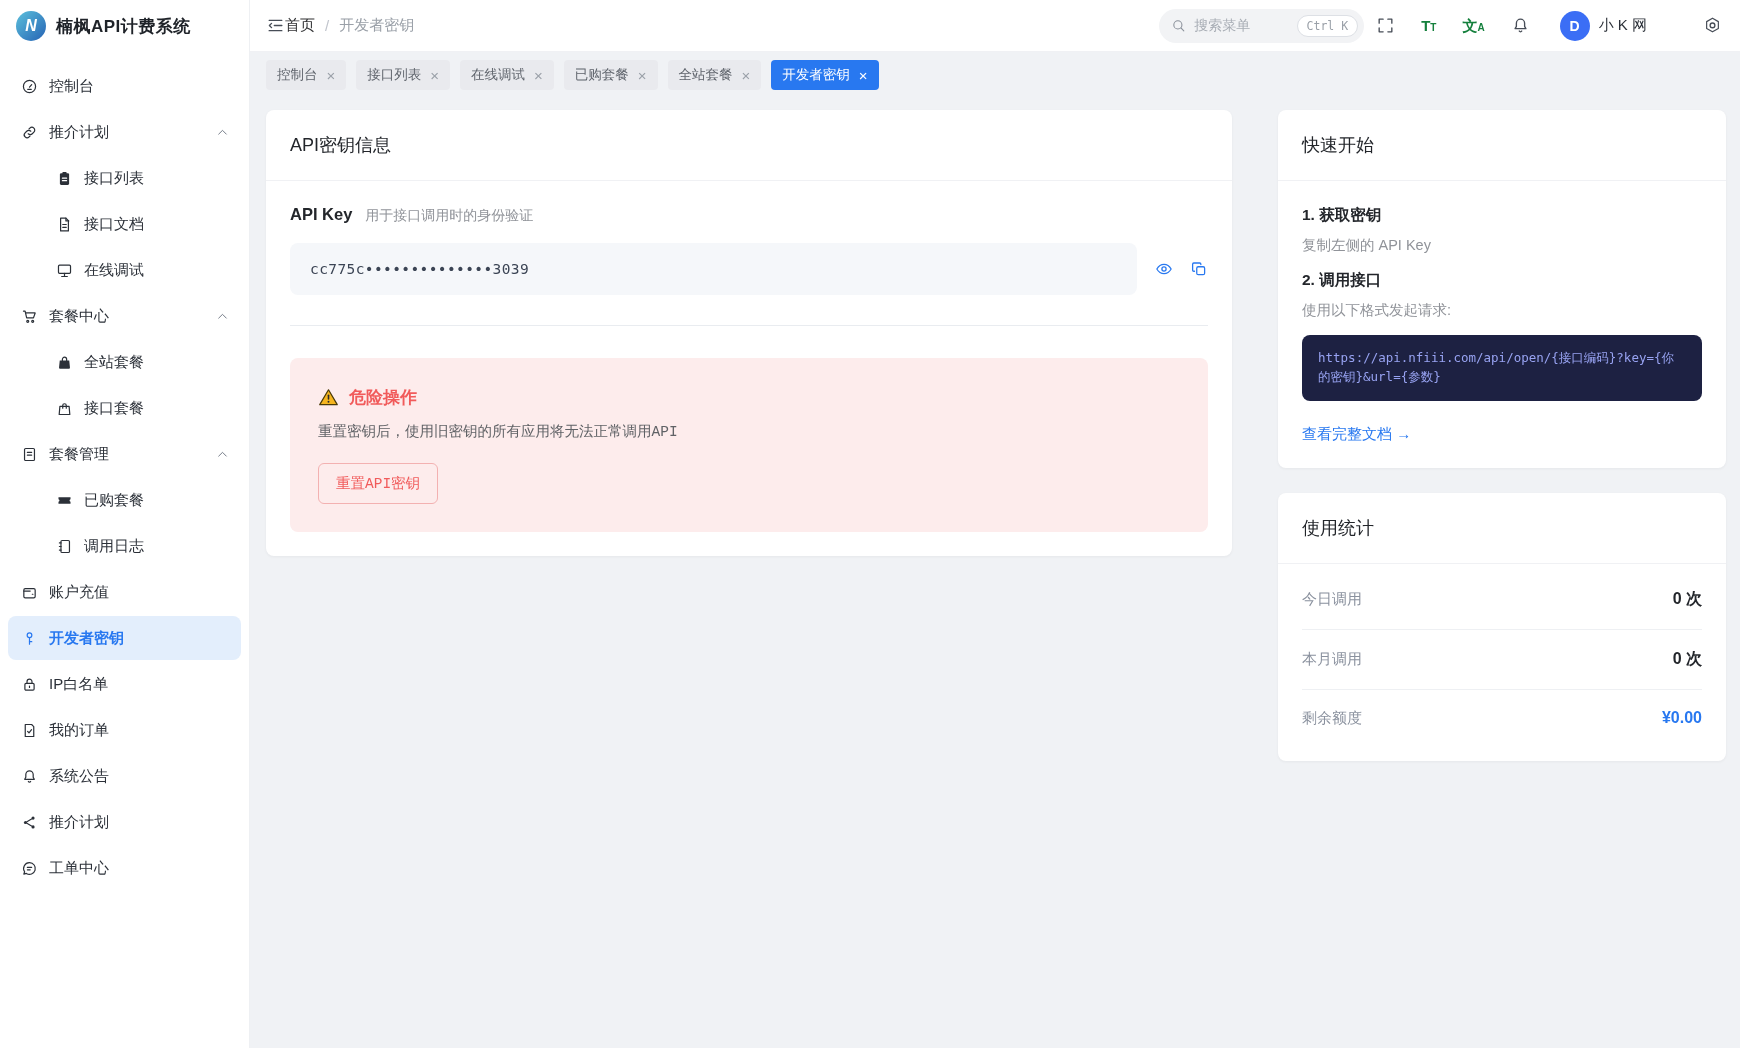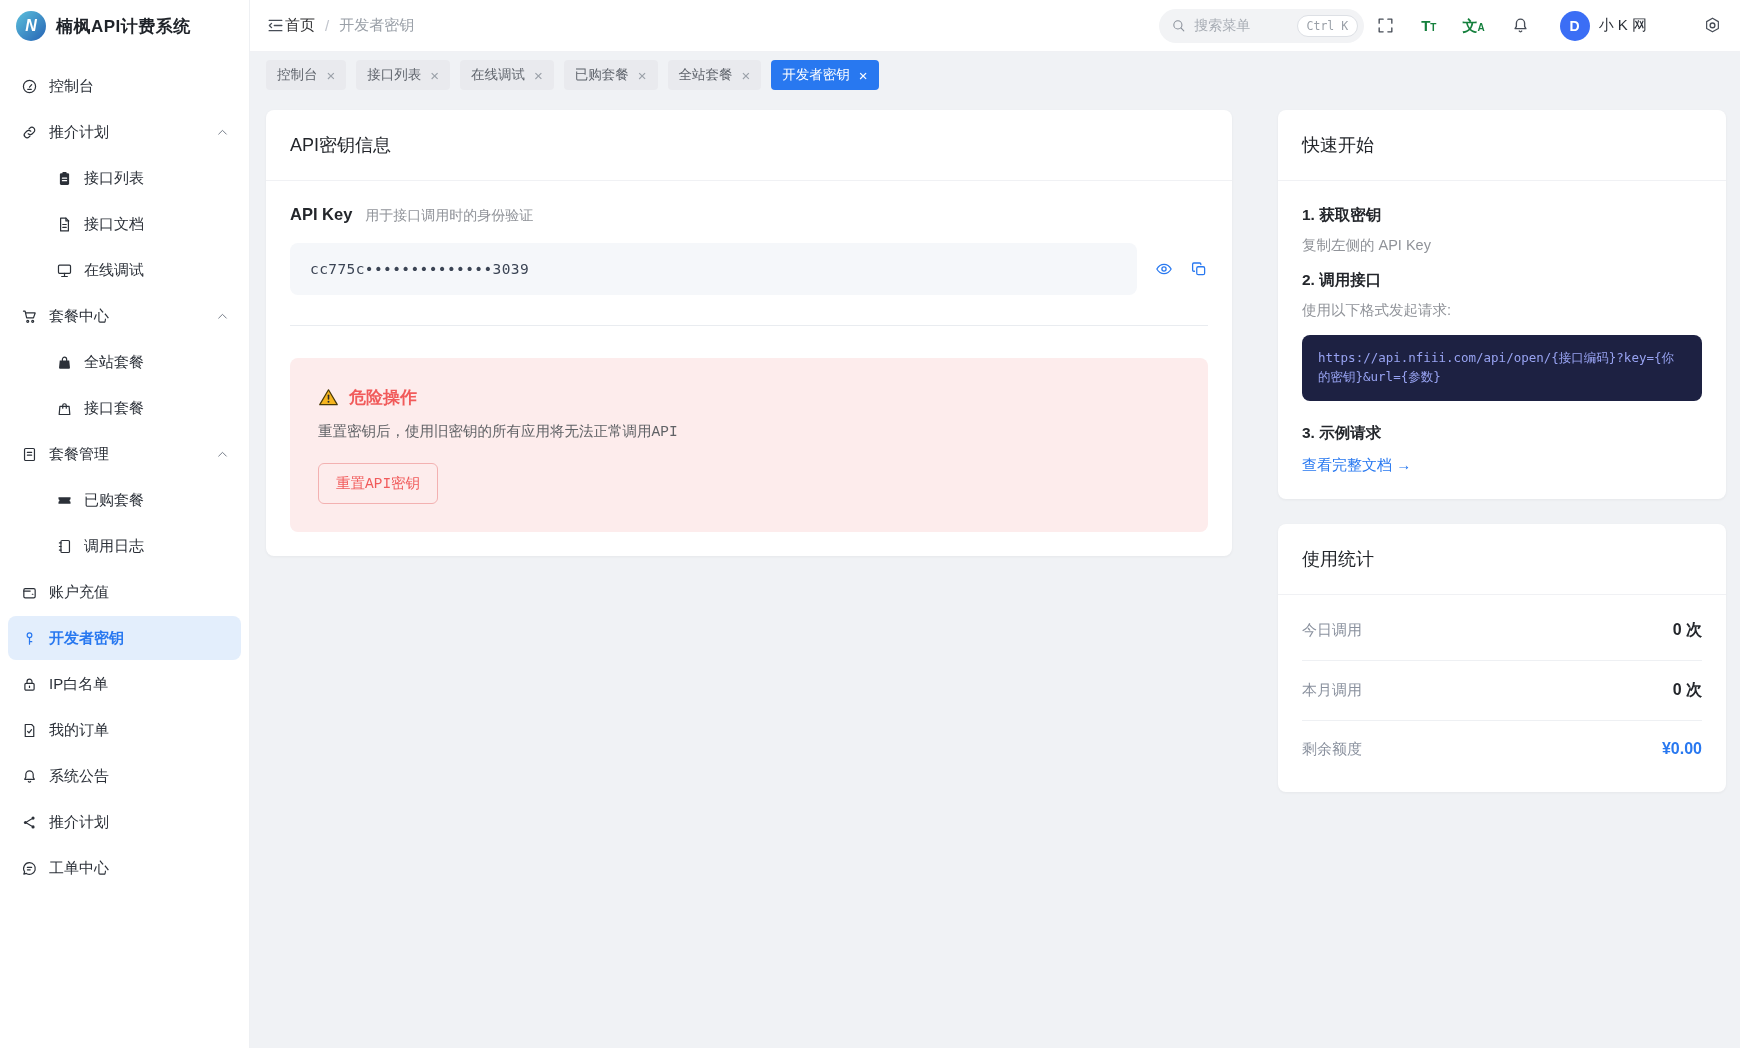--- a/index.html
+++ b/index.html
@@ -429,21 +429,20 @@
     <div class="right-col">
 
       <section class="card">
         <div class="card-head">快速开始</div>
         <div class="qs-body">
           <div class="step-title">1. 获取密钥</div>
           <p class="step-desc">复制左侧的 API Key</p>
           <div class="step-title">2. 调用接口</div>
           <p class="step-desc">使用以下格式发起请求:</p>
           <div class="code">https://api.nfiii.com/api/open/{接口编码}?key={你的密钥}&amp;url={参数}</div>
-          <div class="step-title">3. 示例请求</div>
           <a class="doc-link">查看完整文档 →</a>
         </div>
       </section>
 
       <section class="card">
         <div class="card-head">使用统计</div>
         <div class="stats-body">
           <div class="stat-row">
             <span class="stat-label">今日调用</span>
             <span class="stat-value">0 次</span>

